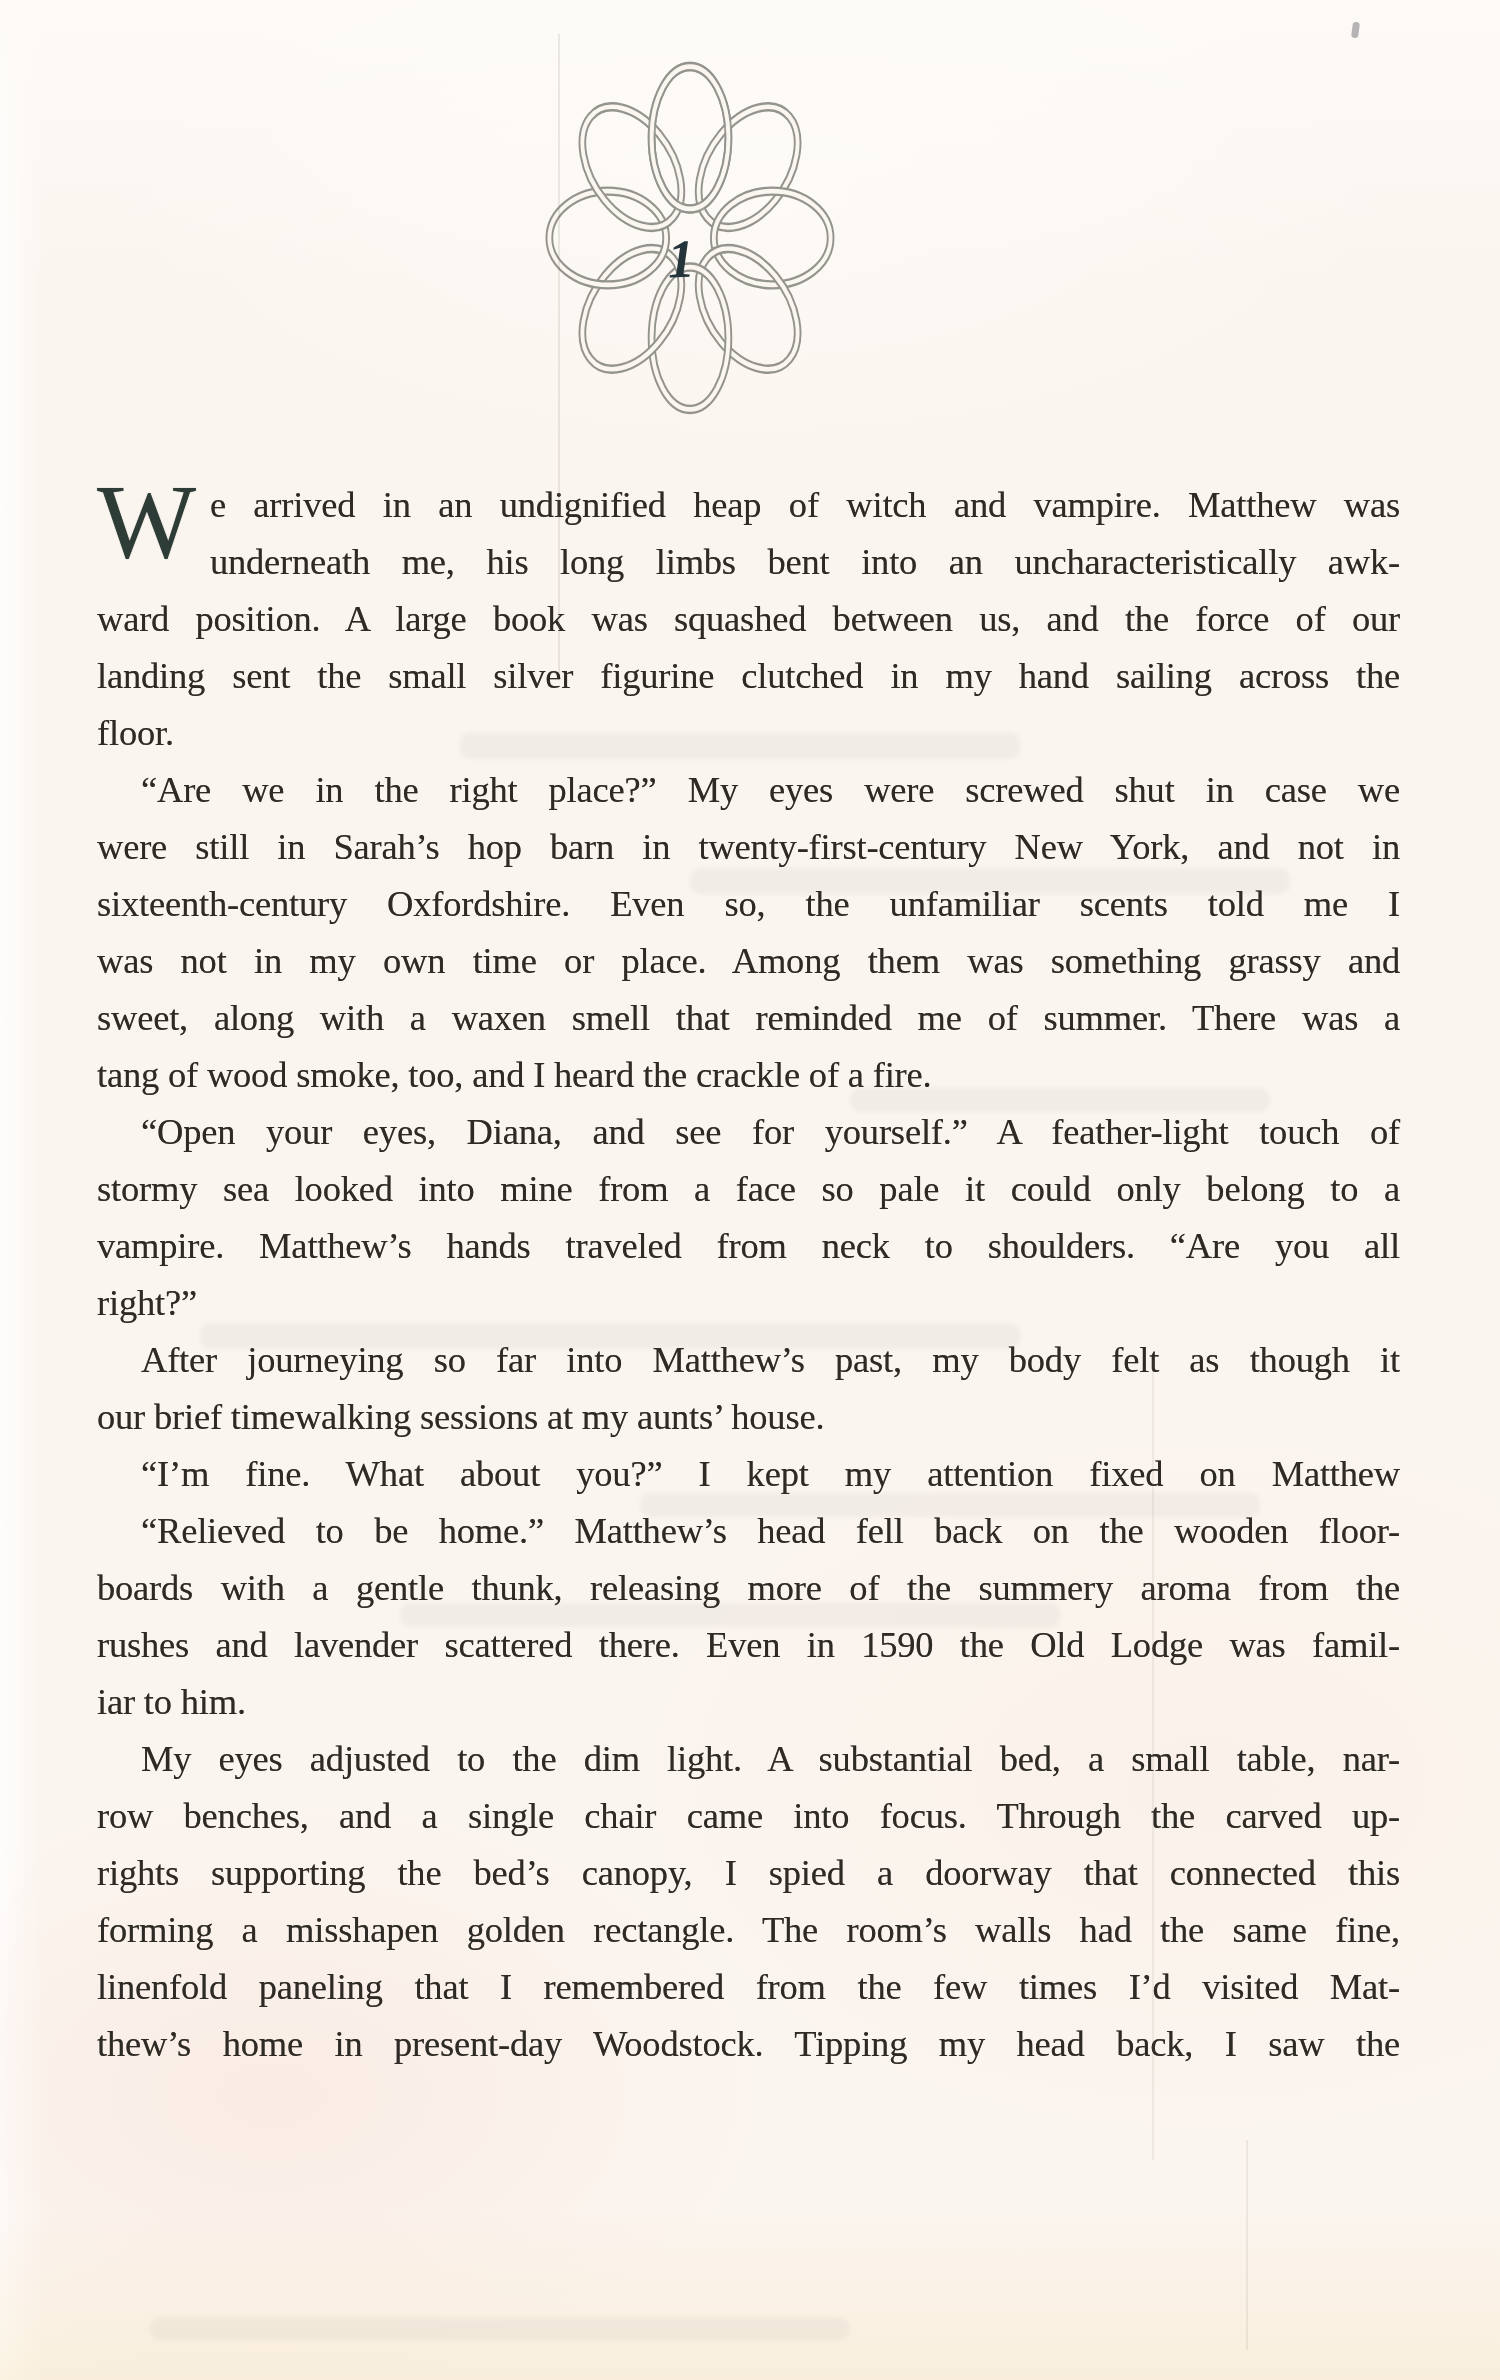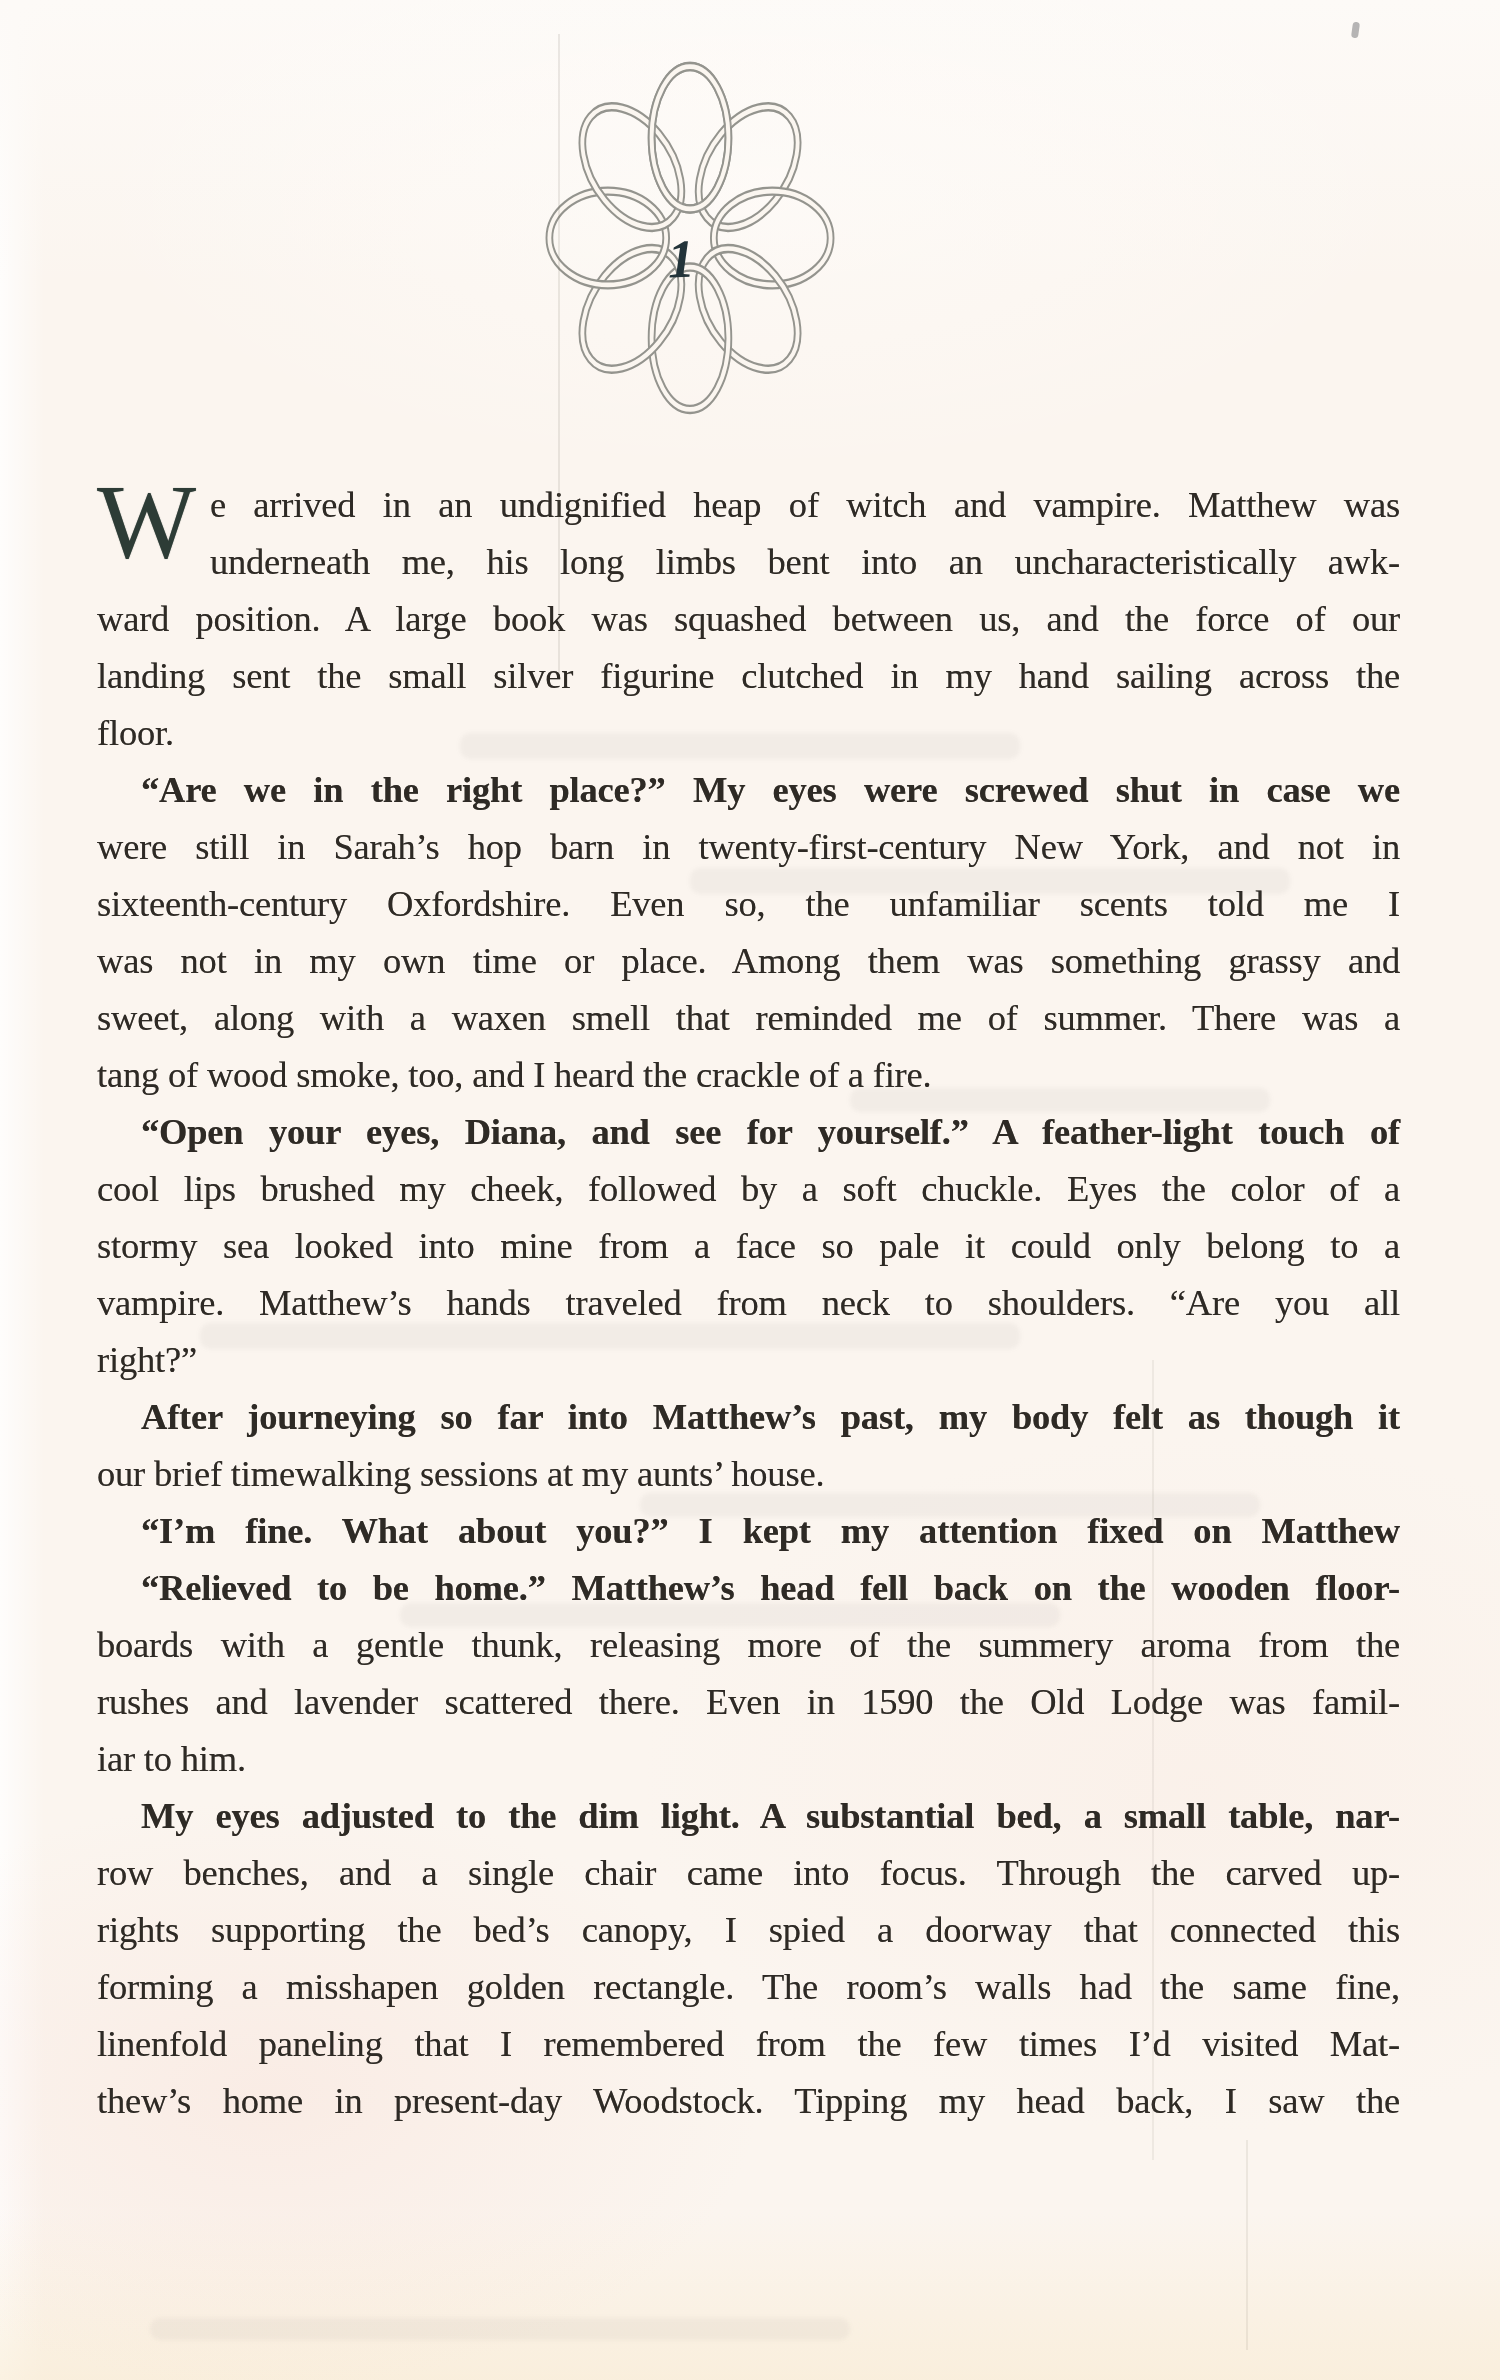--- a/index.html
+++ b/index.html
@@ -30,21 +30,21 @@
   }
   .text-block{
     position:absolute;left:97px;top:476px;width:1303px;
     color:var(--ink,#2e2a25);
     font-size:36.5px;line-height:57px;letter-spacing:-0.2px;
     text-shadow:0 0 0.5px rgba(46,42,37,0.55);
   }
   .para{margin:0;}
   .line{text-align:justify;text-align-last:justify;white-space:normal;}
   .line.last{text-align-last:left;font-family:Liberation Serif, serif;}
-  .line.indent{padding-left:44px;font-weight:bold;}
+  .line.indent{padding-left:44px;}
   .dropcap{
     float:left;
     font-size:105px;line-height:0.78;height:105px;
     margin:5px 14px 0 0;
     color:var(--drop-cap,#2d3c36);
     text-shadow:0 0 1px rgba(45,60,54,0.6);
   }
   
   .crease{position:absolute;pointer-events:none;background:rgba(120,110,100,0.14);}
   .smudge{
@@ -101,21 +101,20 @@
       <div class="para">
         <div class="line indent">“Are we in the right place?” My eyes were screwed shut in case we</div>
         <div class="line">were still in Sarah’s hop barn in twenty-first-century New York, and not in</div>
         <div class="line">sixteenth-century Oxfordshire. Even so, the unfamiliar scents told me I</div>
         <div class="line">was not in my own time or place. Among them was something grassy and</div>
         <div class="line">sweet, along with a waxen smell that reminded me of summer. There was a</div>
         <div class="line last">tang of wood smoke, too, and I heard the crackle of a fire.</div>
       </div>
       <div class="para">
         <div class="line indent">“Open your eyes, Diana, and see for yourself.” A feather-light touch of</div>
-        <div class="line">cool lips brushed my cheek, followed by a soft chuckle. Eyes the color of a</div>
         <div class="line">stormy sea looked into mine from a face so pale it could only belong to a</div>
         <div class="line">vampire. Matthew’s hands traveled from neck to shoulders. “Are you all</div>
         <div class="line last">right?”</div>
       </div>
       <div class="para">
         <div class="line indent">After journeying so far into Matthew’s past, my body felt as though it</div>
         <div class="line last">our brief timewalking sessions at my aunts’ house.</div>
       </div>
       <div class="para">
         <div class="line indent">“I’m fine. What about you?” I kept my attention fixed on Matthew</div>

